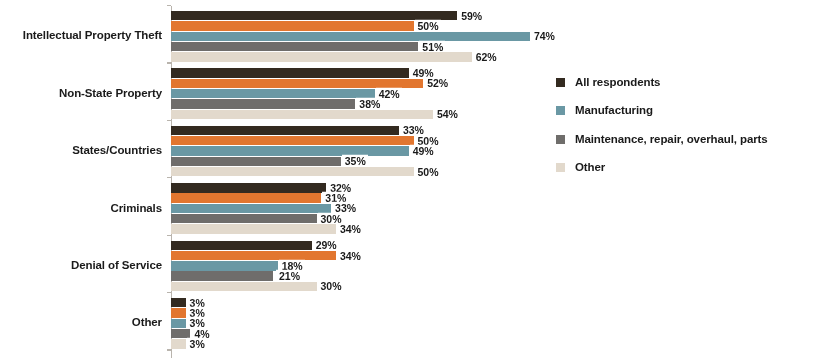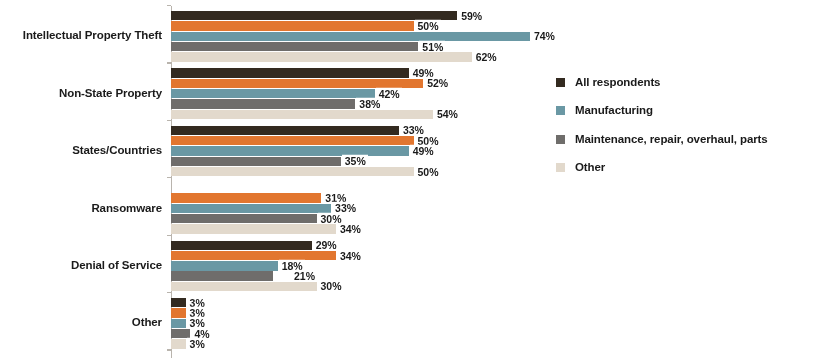--- a/index.html
+++ b/index.html
@@ -145,21 +145,21 @@
 <div id="chart-root">
 
   <div id="title-strip">
     <div id="title-text"></div>
   </div>
 
   <div id="labels-col">
       <div class="cat-label" style="top: 30.3px;">Intellectual Property Theft</div>
       <div class="cat-label" style="top: 87.7px;">Non-State Property</div>
       <div class="cat-label" style="top: 145.1px;">States/Countries</div>
-      <div class="cat-label" style="top: 202.5px;">Ransomware</div>
+      <div class="cat-label" style="top: 202.5px;">Criminals</div>
       <div class="cat-label" style="top: 259.9px;">Denial of Service</div>
       <div class="cat-label" style="top: 317.3px;">Other</div>
     </div>
 
   <div id="plot">
     <div id="axis-line"></div>
   <div class="bar-group" style="top: 11px; height: 50.6px; width: 100%;">
         <div class="bar-row" style="top: 0px; width: 100%;">
           <div class="bar" title="All respondents — Intellectual Property Theft: 59%" style="width: 286.15px; background: rgb(51, 42, 32);"></div>
           <span class="bar-value" style="left: 287.15px;">59%</span>
@@ -221,20 +221,24 @@
           <div class="bar" title="Maintenance, repair, overhaul, parts — States/Countries: 35%" style="width: 169.75px; background: rgb(111, 109, 107);"></div>
           <span class="bar-value" style="left: 170.75px;">35%</span>
         </div>
         <div class="bar-row" style="top: 41.2px; width: 100%;">
           <div class="bar" title="Other — States/Countries: 50%" style="width: 242.5px; background: rgb(226, 217, 204);"></div>
           <span class="bar-value" style="left: 243.5px;">50%</span>
         </div>
       </div>
       <div class="axis-tick" style="top: 119.8px;"></div>
       <div class="bar-group" style="top: 183.2px; height: 50.6px; width: 100%;">
+        <div class="bar-row" style="top: 0px; width: 100%;">
+          <div class="bar" title="All respondents — Ransomware: 32%" style="width: 155.2px; background: rgb(51, 42, 32);"></div>
+          <span class="bar-value" style="left: 156.2px;">32%</span>
+        </div>
         <div class="bar-row" style="top: 10.3px; width: 100%;">
           <div class="bar" title="Airline or air cargo operator — Ransomware: 31%" style="width: 150.35px; background: rgb(226, 118, 47);"></div>
           <span class="bar-value" style="left: 151.35px;">31%</span>
         </div>
         <div class="bar-row" style="top: 20.6px; width: 100%;">
           <div class="bar" title="Manufacturing — Ransomware: 33%" style="width: 160.05px; background: rgb(106, 152, 164);"></div>
           <span class="bar-value" style="left: 161.05px;">33%</span>
         </div>
         <div class="bar-row" style="top: 30.9px; width: 100%;">
           <div class="bar" title="Maintenance, repair, overhaul, parts — Ransomware: 30%" style="width: 145.5px; background: rgb(111, 109, 107);"></div>
@@ -254,21 +258,21 @@
         <div class="bar-row" style="top: 10.3px; width: 100%;">
           <div class="bar" title="Airline or air cargo operator — Denial of Service: 34%" style="width: 164.9px; background: rgb(226, 118, 47);"></div>
           <span class="bar-value" style="left: 165.9px;">34%</span>
         </div>
         <div class="bar-row" style="top: 20.6px; width: 100%;">
           <div class="bar" title="Manufacturing — Denial of Service: 22%" style="width: 106.7px; background: rgb(106, 152, 164);"></div>
           <span class="bar-value" style="left: 107.7px;">18%</span>
         </div>
         <div class="bar-row" style="top: 30.9px; width: 100%;">
           <div class="bar" title="Maintenance, repair, overhaul, parts — Denial of Service: 21%" style="width: 101.85px; background: rgb(111, 109, 107);"></div>
-          <span class="bar-value" style="left: 120px;">21%</span>
+          <span class="bar-value" style="left: 105px;">21%</span>
         </div>
         <div class="bar-row" style="top: 41.2px; width: 100%;">
           <div class="bar" title="Other — Denial of Service: 30%" style="width: 145.5px; background: rgb(226, 217, 204);"></div>
           <span class="bar-value" style="left: 146.5px;">30%</span>
         </div>
       </div>
       <div class="axis-tick" style="top: 234.6px;"></div>
       <div class="bar-group" style="top: 298px; height: 50.6px; width: 100%;">
         <div class="bar-row" style="top: 0px; width: 100%;">
           <div class="bar" title="All respondents — Other: 3%" style="width: 14.55px; background: rgb(51, 42, 32);"></div>

